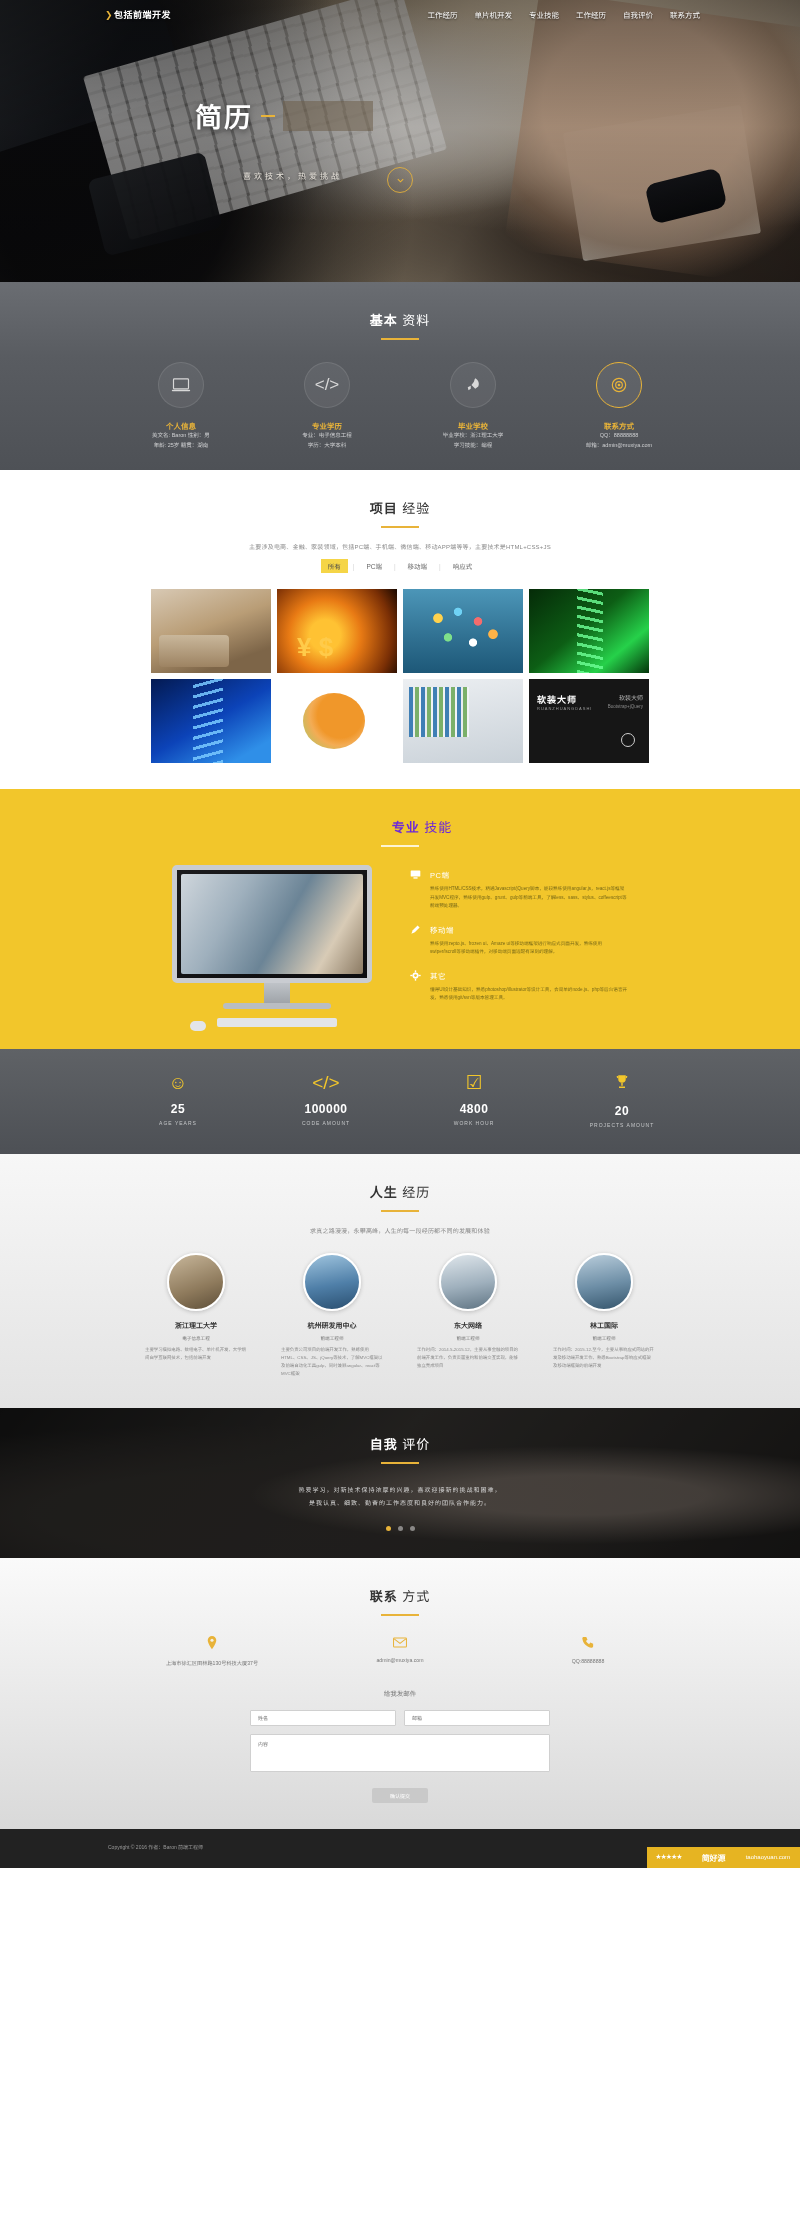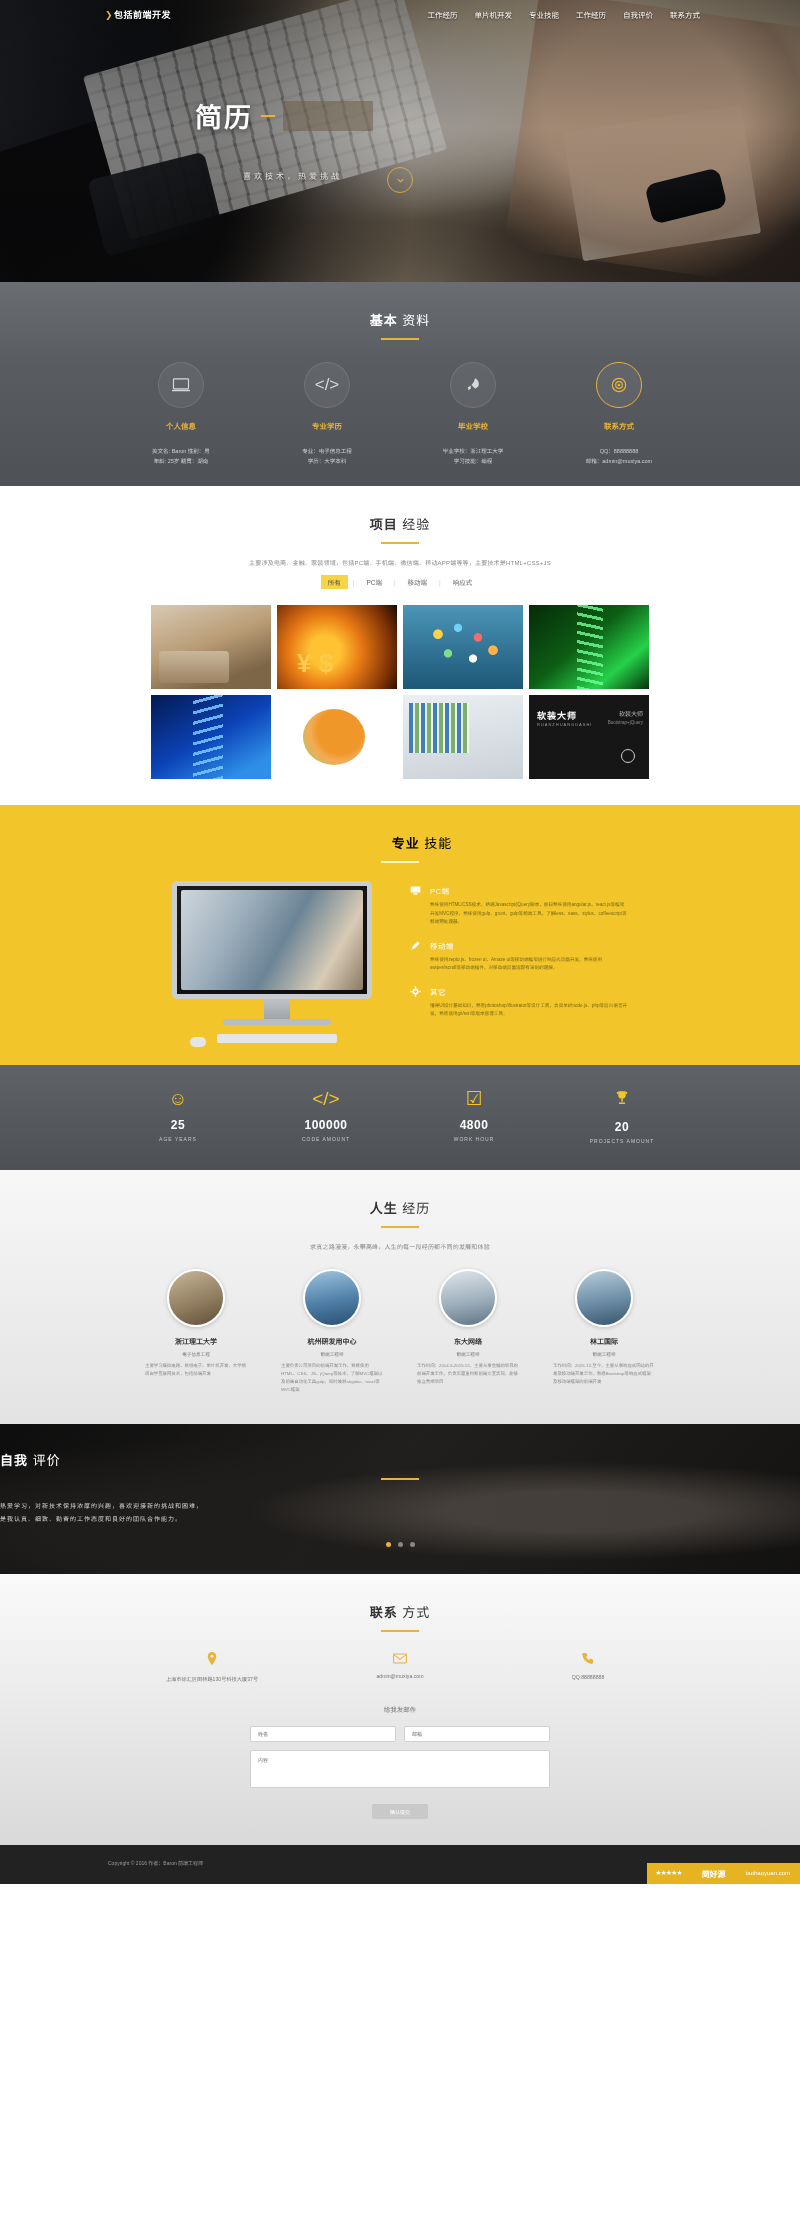--- a/index.html
+++ b/index.html
@@ -107,21 +107,21 @@
   .basic .sec-head h2 { color:#fff; }
   .cards { display:flex; justify-content:center; gap:30px; margin-top:22px; }
   .card { width:116px; text-align:center; }
   .card .circle {
     width:46px; height:46px; border-radius:50%; margin:0 auto 12px;
     background:rgba(255,255,255,.06); border:1px solid rgba(255,255,255,.10);
     display:flex; align-items:center; justify-content:center;
     color:#d8d8d8; font-size:17px;
   }
   .card.active .circle { border-color:#e8b339; color:#e8b339; }
-  .card h3 { font-size:7.5px; color:#e8b339; margin-bottom:16px; font-weight:bold; }
+  .card h3 { font-size:7.5px; color:#e8b339; margin-bottom:0; font-weight:bold; }
   .card p { font-size:5.5px; color:#cfd0d2; line-height:1.75; }
 
   
   .projects { background:#fff; padding-bottom:26px; }
   .filters { display:flex; justify-content:center; align-items:center; gap:0; margin-top:8px; font-size:6.5px; }
   .filters .f { padding:2px 7px; color:#666; }
   .filters .f.on { background:#f5d547; color:#4a4a4a; }
   .filters .sep { color:#d5d5d5; margin:0 5px; }
   .grid { display:flex; flex-wrap:wrap; justify-content:center; gap:6px; margin-top:16px; width:510px; margin-left:auto; margin-right:auto; }
   .tile { width:120px; height:84px; background:#ddd; position:relative; overflow:hidden; }
@@ -148,21 +148,21 @@
   .t7:after{content:"";position:absolute;left:6px;top:8px;width:60px;height:50px;background:repeating-linear-gradient(90deg,#3f7fb5 0 4px,#e8ecef 4px 6px,#7bb06a 6px 10px,#f1f3f5 10px 12px);}
   .t8 { background:#161616; }
   .t8 .cap { position:absolute; left:8px; top:14px; color:#fff; font-size:9px; font-weight:bold; letter-spacing:1px; }
   .t8 .cap2 { position:absolute; left:8px; top:27px; color:#9a9a9a; font-size:4px; letter-spacing:1px; }
   .t8 .rt { position:absolute; right:6px; top:14px; color:#bdbdbd; font-size:6px; }
   .t8 .rt2 { position:absolute; right:6px; top:25px; color:#8a8a8a; font-size:4.5px; }
   .t8 .mag { position:absolute; right:14px; bottom:16px; width:14px; height:14px; border:1.4px solid #cfcfcf; border-radius:50%; }
 
   
   .skills { background:#f2c62b; padding-bottom:22px; position:relative; }
-  .skills .sec-head h2 { color:#000000;padding-left:44px; }
+  .skills .sec-head h2 { color:#6d28d9;padding-left:44px; }
   .skills .rule { background:#fff; opacity:.8; }
   .skills-body { display:flex; justify-content:center; gap:26px; margin-top:18px; padding:0 90px; }
   .imac { width:210px; flex:none; position:relative; }
   .imac .screen { width:200px; height:118px; background:linear-gradient(160deg,#1b1b1d,#0d0d0f); border:5px solid #c9ccd1; border-radius:5px; overflow:hidden; position:relative; }
   .imac .screen i { position:absolute; inset:4px; display:block;
     background:linear-gradient(120deg,#cfd6dc,#9fb0bd 30%,#6b8496 55%,#d8cbb6 80%,#8b7a63); border-radius:2px; }
   .imac .neck { width:26px; height:20px; background:linear-gradient(180deg,#bfc3c8,#9fa4a9); margin:0 auto; }
   .imac .foot { width:108px; height:6px; background:#b9bdc2; margin:0 auto; border-radius:3px; }
   .imac .kbd { width:120px; height:9px; background:#e3e5e8; border-radius:2px; margin:9px auto 0; }
   .imac .mouse { position:absolute; left:18px; bottom:-4px; width:16px; height:10px; background:#e3e5e8; border-radius:8px; }
@@ -195,21 +195,21 @@
   .lcard p { font-size:4.4px; color:#8a8a8a; line-height:1.8; text-align:left; padding:0 4px; }
 
   
   .review { position:relative; height:150px; background:#2b2b2b; overflow:hidden; }
   .review-bg { position:absolute; inset:0;
     background:
       radial-gradient(ellipse at 72% 58%, rgba(225,205,190,.55) 0 16%, rgba(140,120,108,0) 40%),
       radial-gradient(ellipse at 30% 70%, rgba(70,66,62,.9) 0 26%, rgba(40,38,36,0) 60%),
       linear-gradient(135deg,#1e1e1e,#4a4743 45%,#2a2826 100%); }
   .review-shade { position:absolute; inset:0; background:rgba(0,0,0,.55); }
-  .review-in { position:relative; z-index:3; padding-top:26px; color:#fff; }
+  .review-in { position:relative; z-index:3; text-align:center; padding-top:26px; color:#fff; }
   .review-in h2 { font-size:13px; font-weight:bold; letter-spacing:1px; }
   .review-in .rule { width:38px; height:2px; background:#e8b339; margin:9px auto 20px; }
   .review-in p { font-size:6px; color:#d6d6d6; line-height:2.2; letter-spacing:1px; }
   .dots { display:flex; justify-content:center; gap:7px; margin-top:16px; }
   .dots i { width:5px; height:5px; border-radius:50%; background:rgba(255,255,255,.45); display:block; }
   .dots i.on { background:#e8b339; }
 
   
   .contact { background:linear-gradient(180deg,#fafafa,#d9d9d9); padding-bottom:26px; }
   .contact .sec-head h2 { color:#333; }

